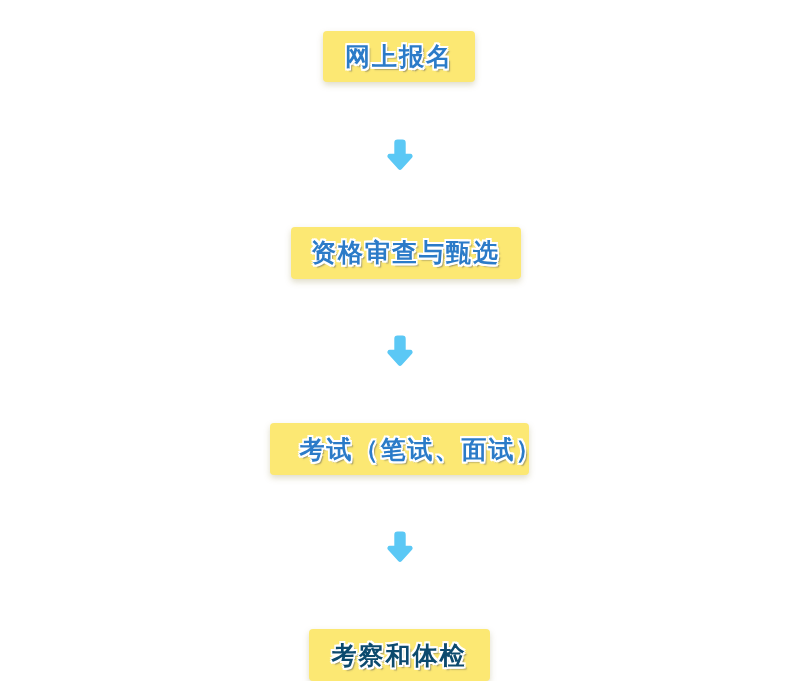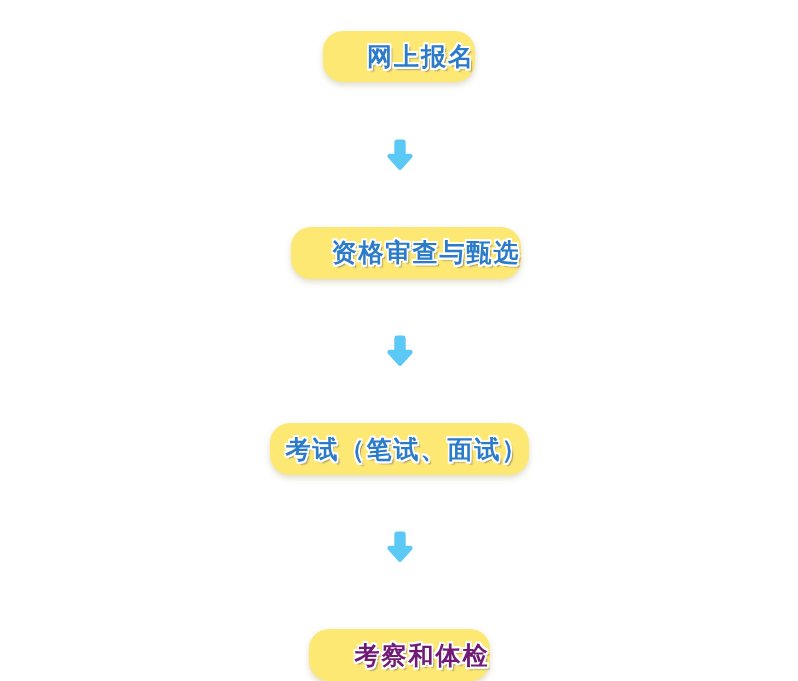--- a/index.html
+++ b/index.html
@@ -23,24 +23,24 @@
     display: flex;
     flex-direction: column;
     align-items: center;
   }
 
   
   .node {
     position: relative;
     box-sizing: border-box;
     height: 54px;
-    border-radius: 20px;
+    border-radius: 4px;
     display: flex;
     align-items: center;
-    justify-content: flex-end;
+    justify-content: center;
     box-shadow: 0 3px 6px rgba(140, 130, 60, 0.28);
   }
 
   .node-label {
     font-family: "DejaVu Sans", "Liberation Sans", sans-serif;
     font-size: 25px;
     font-weight: bold;
     letter-spacing: 2px;
     line-height: 1;
     white-space: nowrap;
@@ -144,16 +144,16 @@
                  a2.4 2.4 0 0 1 -3.6 0 l-10.2 -11.3
                  a2.3 2.3 0 0 1 1.7 -3.85 h4.6 v-11.1
                  a3.2 3.2 0 0 1 3.2 -3.2 z" fill="#5BC8F5"></path>
       </svg>
     </span>
   </div>
 
   <div class="gap-f"></div>
 
   <div class="node node-w4" style="background:#FCE873">
-    <span class="node-label" style="color:#701a75">考察和体检</span>
+    <span class="node-label" style="color:#0c4a6e">考察和体检</span>
   </div>
 
 </div>
 
 </body></html>

